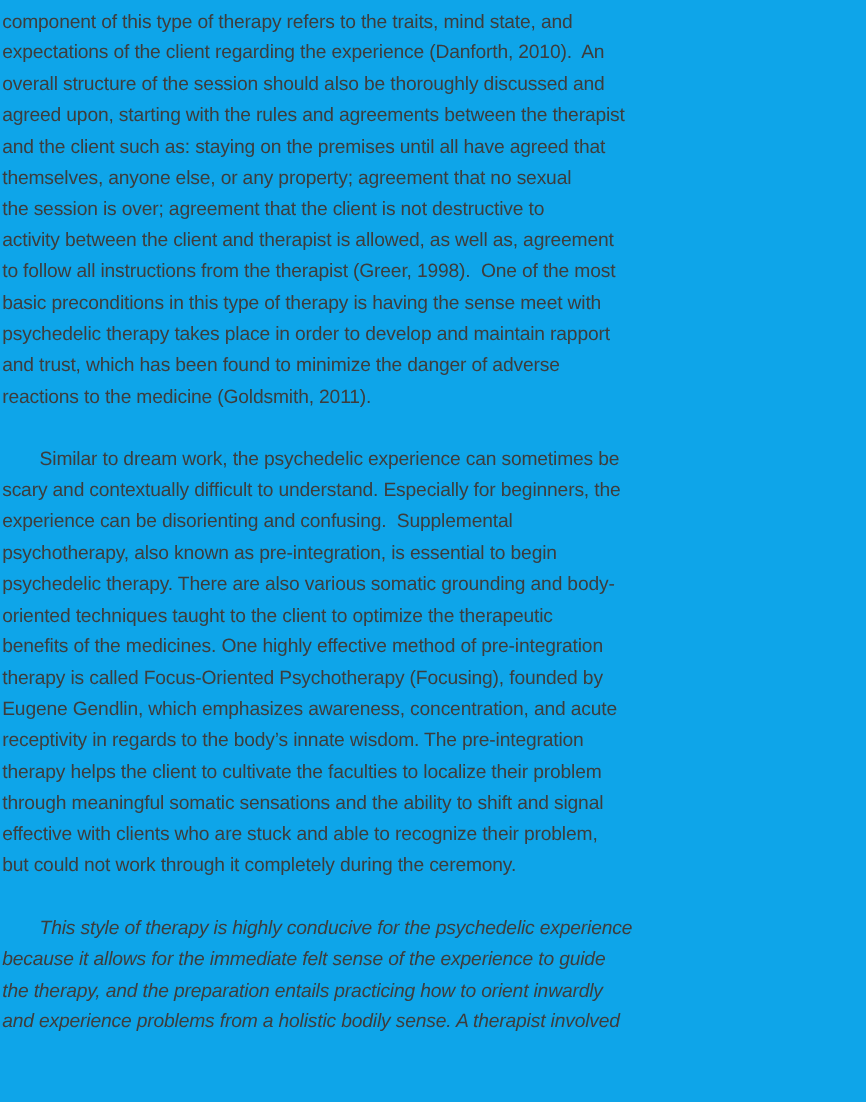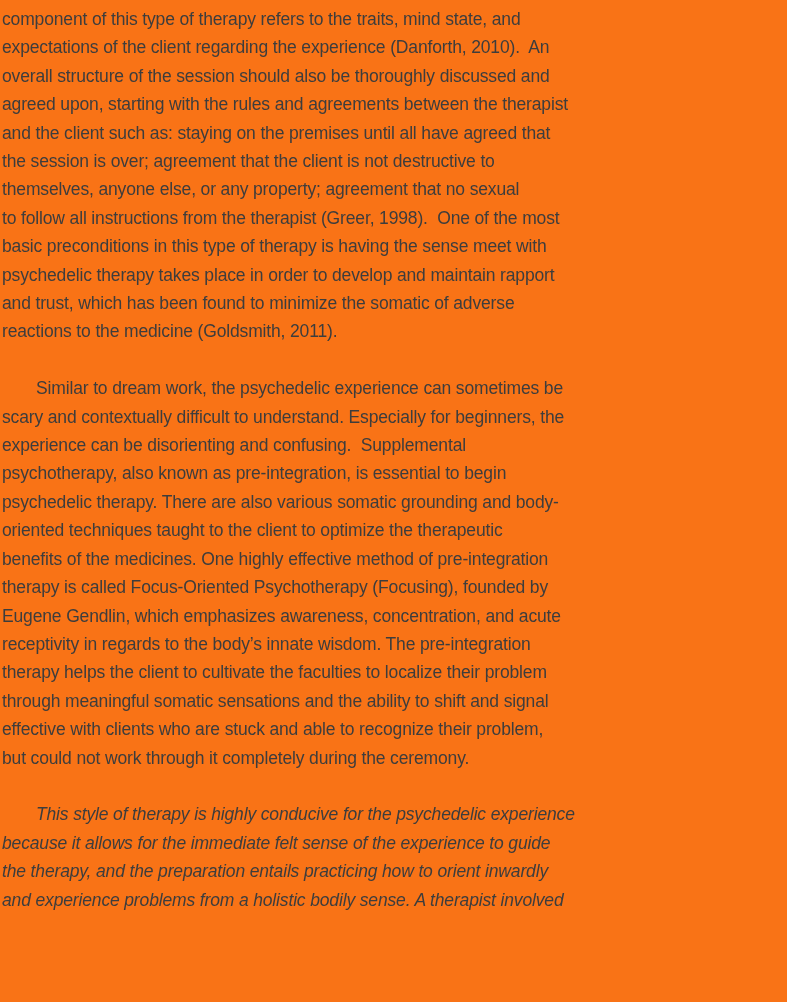--- a/index.html
+++ b/index.html
@@ -11,21 +11,21 @@
     width: 787px;
     height: 1002px;
     overflow: hidden;
     font-family: "Liberation Sans", "DejaVu Sans", sans-serif;
   }
   .page {
     box-sizing: border-box;
     width: 787px;
     height: 1002px;
     padding: 5px 0 0 2px;
-    background: #f97316;
+    background: #0ea5e9;
     color: #3d3d3d;
   }
   .doc-body {
     font-size: 17.5px;
     line-height: 28.4px;
     letter-spacing: -0.15px;
     color: #3d3d3d;
   }
   p.paragraph {
     margin: 0 0 28.4px 0;
@@ -47,26 +47,27 @@
 <body>
 
 <div class="page">
   <div class="doc-body" id="doc-body">
       <p class="paragraph">
         <span class="line">component of this type of therapy refers to the traits, mind state, and</span>
         <span class="line">expectations of the client regarding the experience (Danforth, 2010).  An</span>
         <span class="line">overall structure of the session should also be thoroughly discussed and</span>
         <span class="line">agreed upon, starting with the rules and agreements between the therapist</span>
         <span class="line">and the client such as: staying on the premises until all have agreed that</span>
+        <span class="line">themselves, anyone else, or any property; agreement that no sexual</span>
         <span class="line">the session is over; agreement that the client is not destructive to</span>
-        <span class="line">themselves, anyone else, or any property; agreement that no sexual</span>
+        <span class="line">activity between the client and therapist is allowed, as well as, agreement</span>
         <span class="line">to follow all instructions from the therapist (Greer, 1998).  One of the most</span>
         <span class="line">basic preconditions in this type of therapy is having the sense meet with</span>
         <span class="line">psychedelic therapy takes place in order to develop and maintain rapport</span>
-        <span class="line">and trust, which has been found to minimize the somatic of adverse</span>
+        <span class="line">and trust, which has been found to minimize the danger of adverse</span>
         <span class="line">reactions to the medicine (Goldsmith, 2011).</span>
       </p>
       <p class="paragraph indent">
         <span class="line">Similar to dream work, the psychedelic experience can sometimes be</span>
         <span class="line">scary and contextually difficult to understand. Especially for beginners, the</span>
         <span class="line">experience can be disorienting and confusing.  Supplemental</span>
         <span class="line">psychotherapy, also known as pre-integration, is essential to begin</span>
         <span class="line">psychedelic therapy. There are also various somatic grounding and body-</span>
         <span class="line">oriented techniques taught to the client to optimize the therapeutic</span>
         <span class="line">benefits of the medicines. One highly effective method of pre-integration</span>

